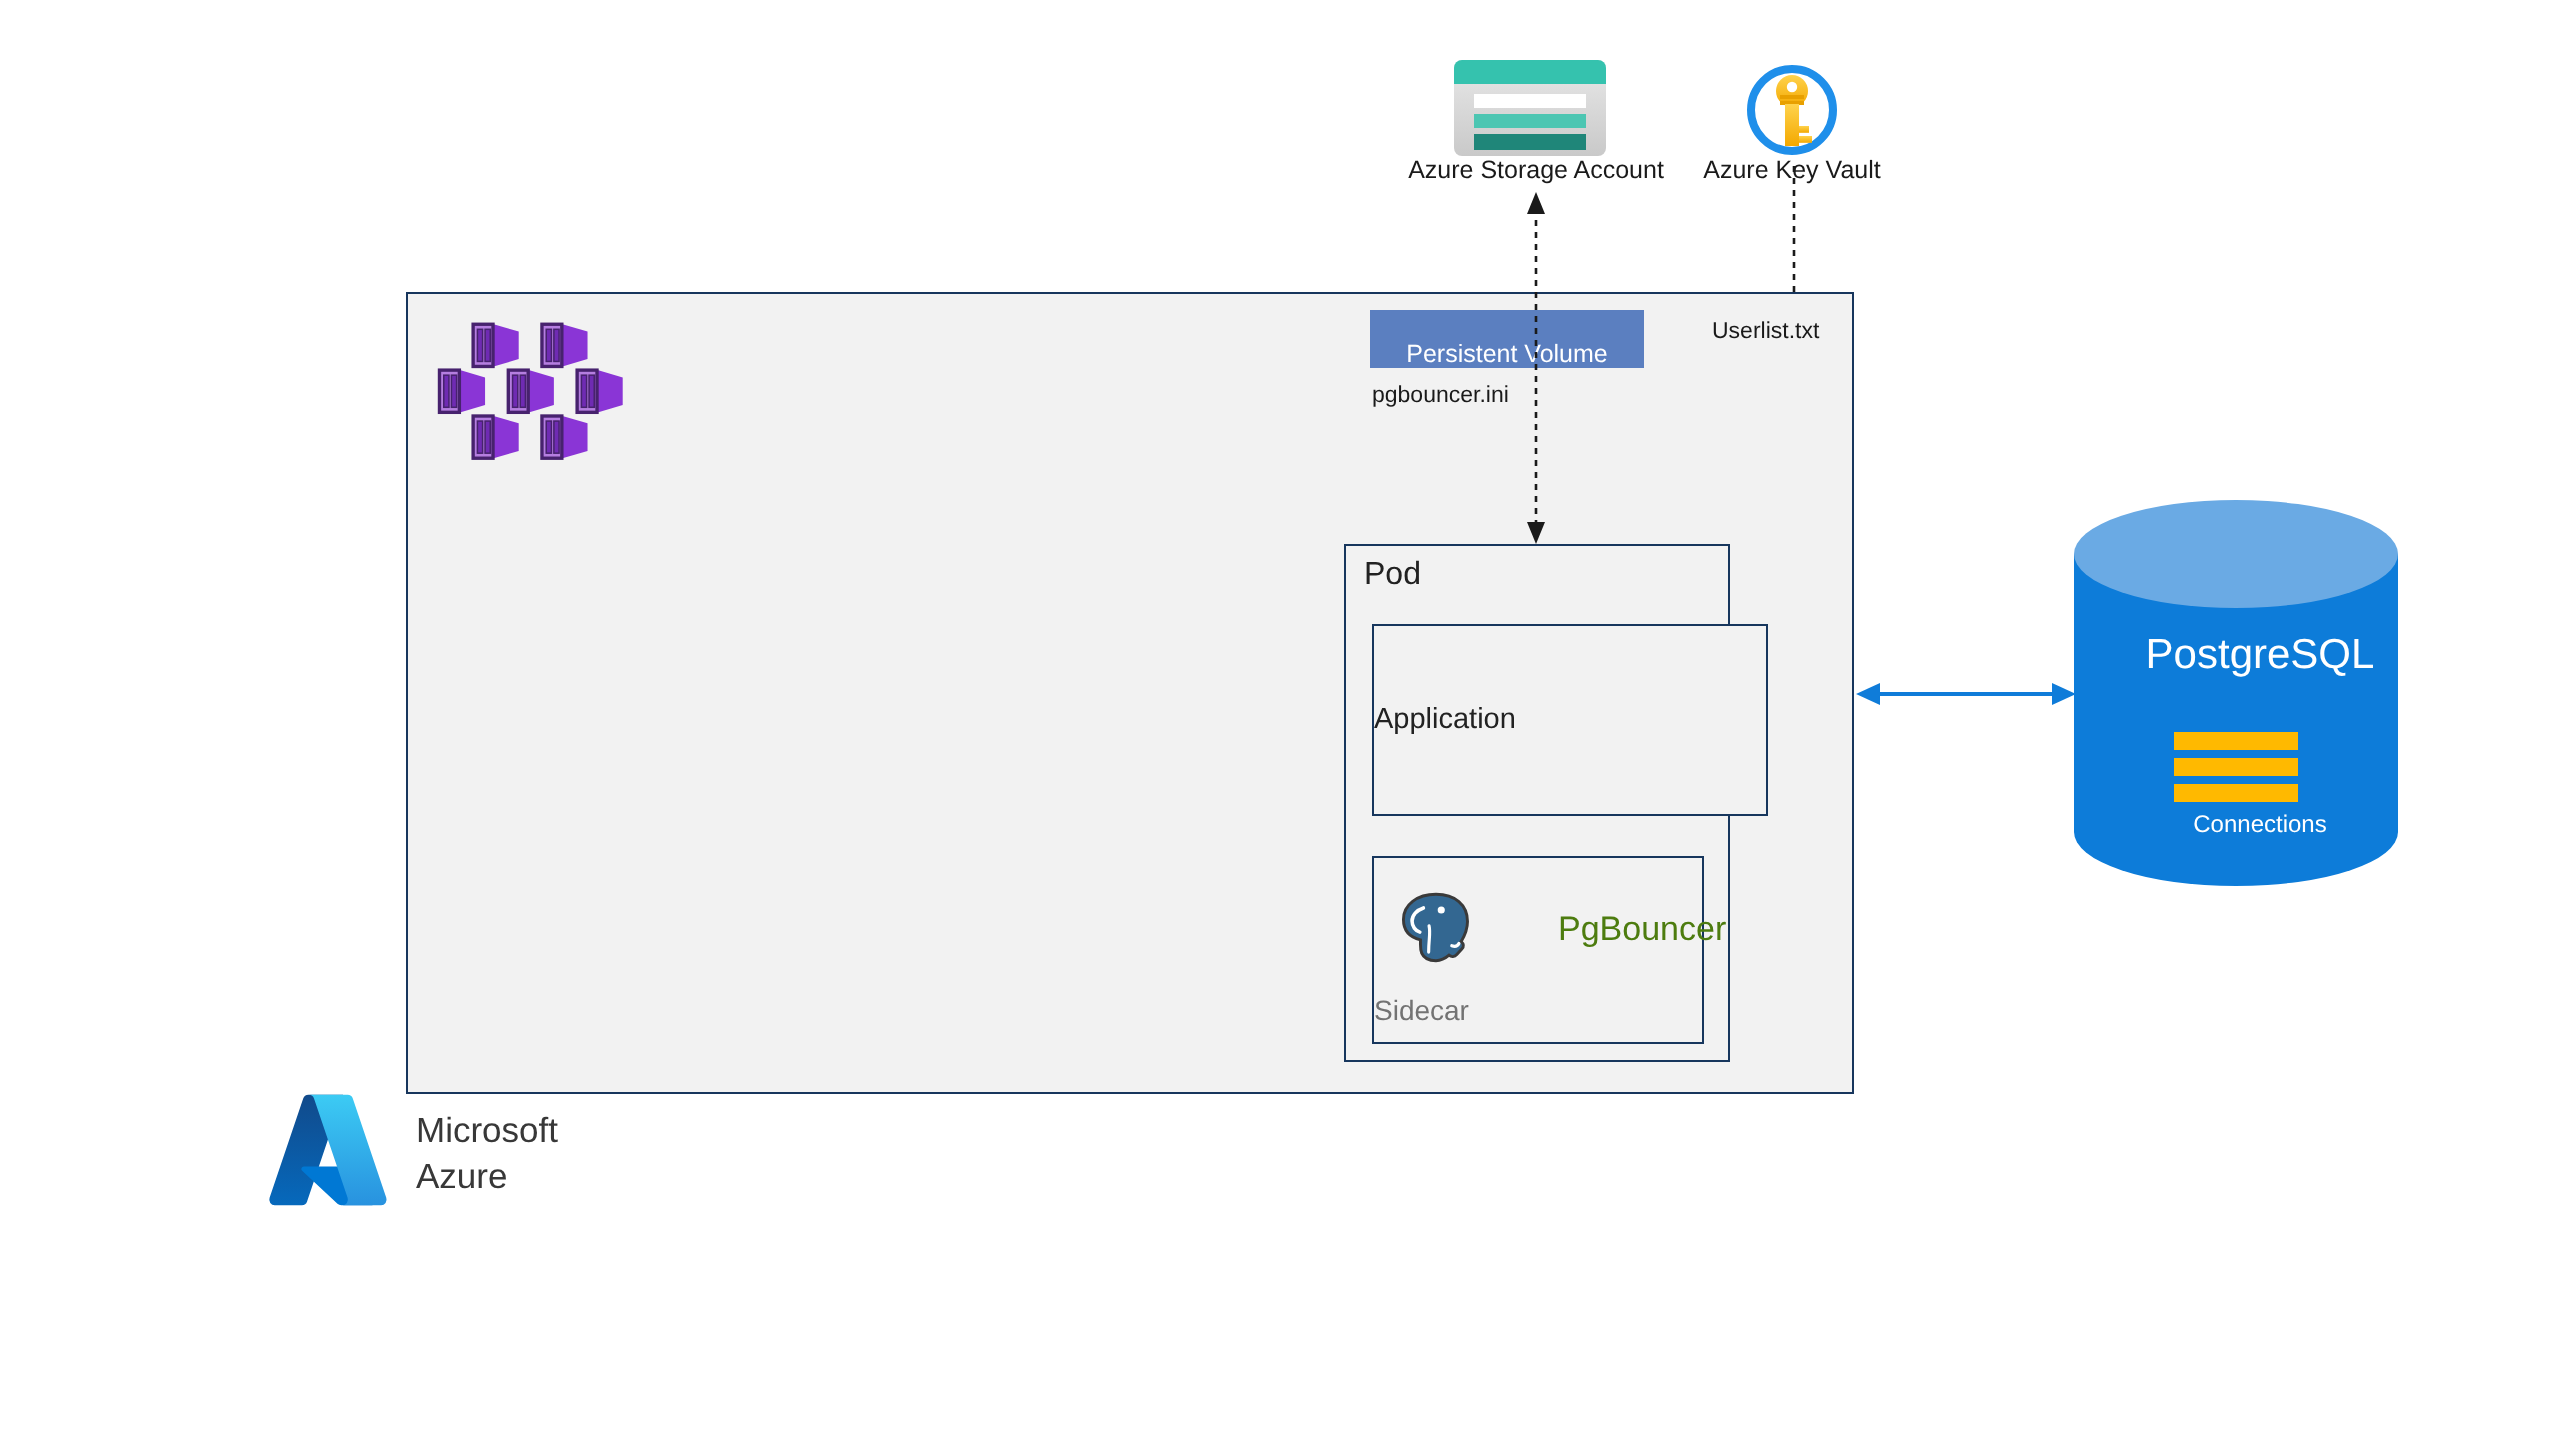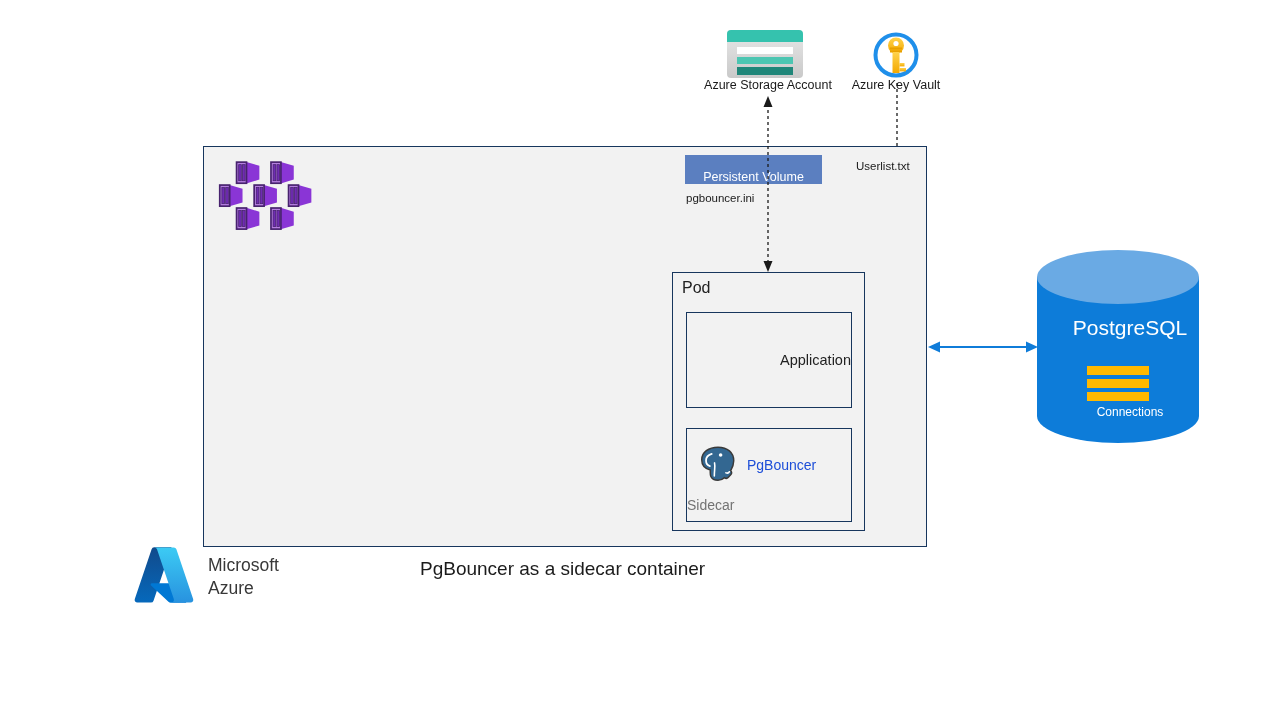--- a/index.html
+++ b/index.html
@@ -22,24 +22,24 @@
   }
   .small-file{font-size:11.5px;color:#1a1a1a;white-space:nowrap;}
   .pod-box{
     left:672px;top:272px;width:193px;height:259px;
     border:1.6px solid #17365d;box-sizing:border-box;background:transparent;
   }
   .pod-title{position:absolute;left:9px;top:6px;font-size:16px;color:#222;}
   .inner-box{
     position:absolute;border:1.2px solid #17365d;box-sizing:border-box;background:#f2f2f2;
   }
-  .app-box{left:686px;top:312px;width:166px;height:96px;display:flex;align-items:center;justify-content:flex-end;font-size:14.5px;color:#222;}
+  .app-box{left:686px;top:312px;width:198px;height:96px;display:flex;align-items:center;justify-content:flex-start;font-size:14.5px;color:#222;}
   .sidecar-box{left:686px;top:428px;width:166px;height:94px;}
   .sidecar-row{position:absolute;left:10px;top:14px;display:flex;align-items:center;gap:8px;}
-  .sidecar-row .txt{font-size:14px;color:#1d4ed8;}
+  .sidecar-row .txt{font-size:17px;color:#4d7c0f;margin-left:32px;}
   .sidecar-label{position:absolute;left:0;right:0;bottom:8px;text-align:left;font-size:14px;color:#737373;}
   
   .db-wrap{left:1037px;top:250px;width:186px;height:193px;}
   .db-title{position:absolute;left:0;right:0;top:66px;text-align:center;color:#ffffff;font-size:21px;}
   .db-bars{position:absolute;left:50px;top:116px;width:62px;}
   .db-bar{height:9px;background:#ffb900;margin-bottom:4px;}
   .db-conn{position:absolute;left:0;right:0;top:155px;text-align:center;color:#ffffff;font-size:12px;}
   
   .brand-text{left:208px;top:554px;font-size:17.5px;line-height:23px;color:#383838;}
   .caption{left:420px;top:558px;font-size:19px;color:#1b1b1b;}
@@ -170,21 +170,20 @@
       <path d="M33.3 6.5h26l-27 80.1a4.1 4.1 0 0 1-3.9 2.8H8.1a4.1 4.1 0 0 1-3.9-5.5L29.4 9.4a4.1 4.1 0 0 1 3.9-2.9z" fill="url(#az1)"></path>
       <path d="M71.2 60.3H29.9a1.9 1.9 0 0 0-1.3 3.3l26.5 24.8a4.2 4.2 0 0 0 2.9 1.1h23.4z" fill="#0078d4"></path>
       <path d="M66.6 9.4a4.1 4.1 0 0 0-3.9-2.8H33.6a4.1 4.1 0 0 1 3.9 2.8l25.2 74.5a4.1 4.1 0 0 1-3.9 5.5h29a4.1 4.1 0 0 0 3.9-5.5z" fill="url(#az3)"></path>
     </svg>
   </div>
   <div class="abs brand-text">
     <div>Microsoft</div>
     <div>Azure</div>
   </div>
 
-  <div class="abs caption">PgBouncer as a sidecar container</div>
 
   <svg class="abs overlay" width="1280" height="720" viewBox="0 0 1280 720">
 
     <line x1="768" y1="104" x2="768" y2="264" stroke="#1a1a1a" stroke-width="1.3" stroke-dasharray="3 3"></line>
     <polygon points="768,96 763.5,107 772.5,107" fill="#1a1a1a"></polygon>
     <polygon points="768,272 763.5,261 772.5,261" fill="#1a1a1a"></polygon>
 
     <line x1="897" y1="83" x2="897" y2="146" stroke="#1a1a1a" stroke-width="1.3" stroke-dasharray="3 3"></line>
 
     <line x1="938" y1="347" x2="1028" y2="347" stroke="#0f7cd9" stroke-width="2"></line>

